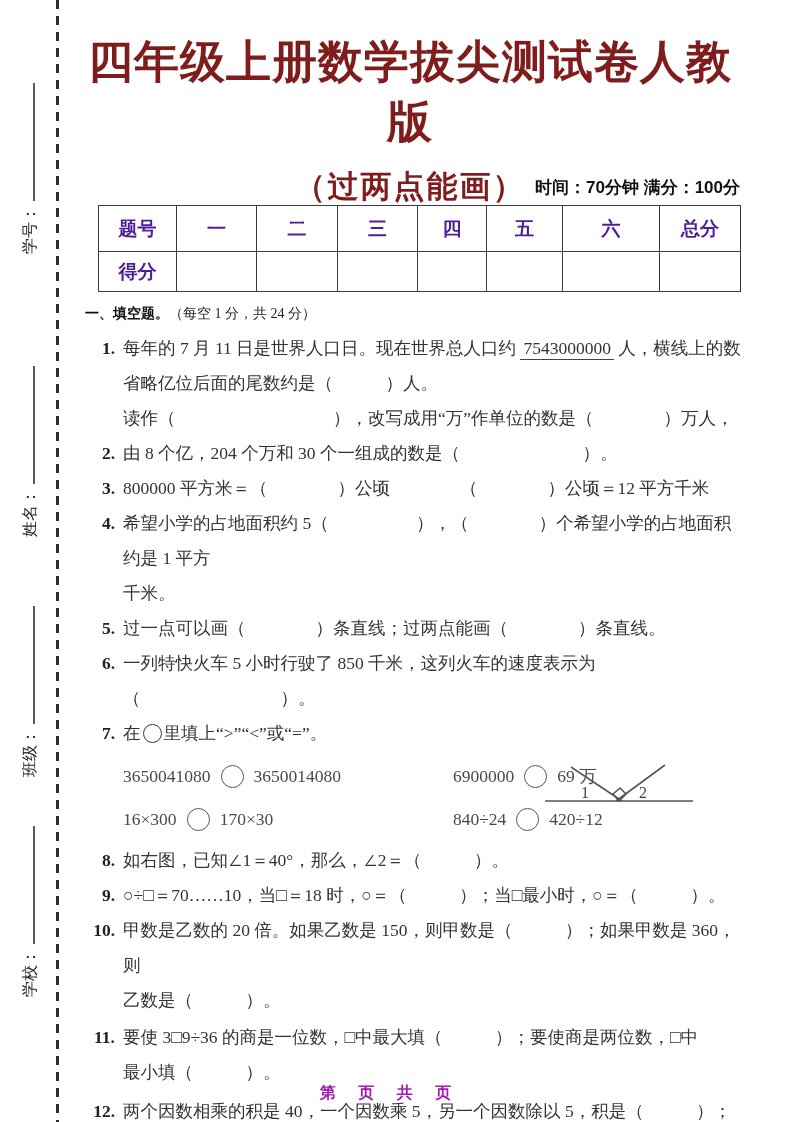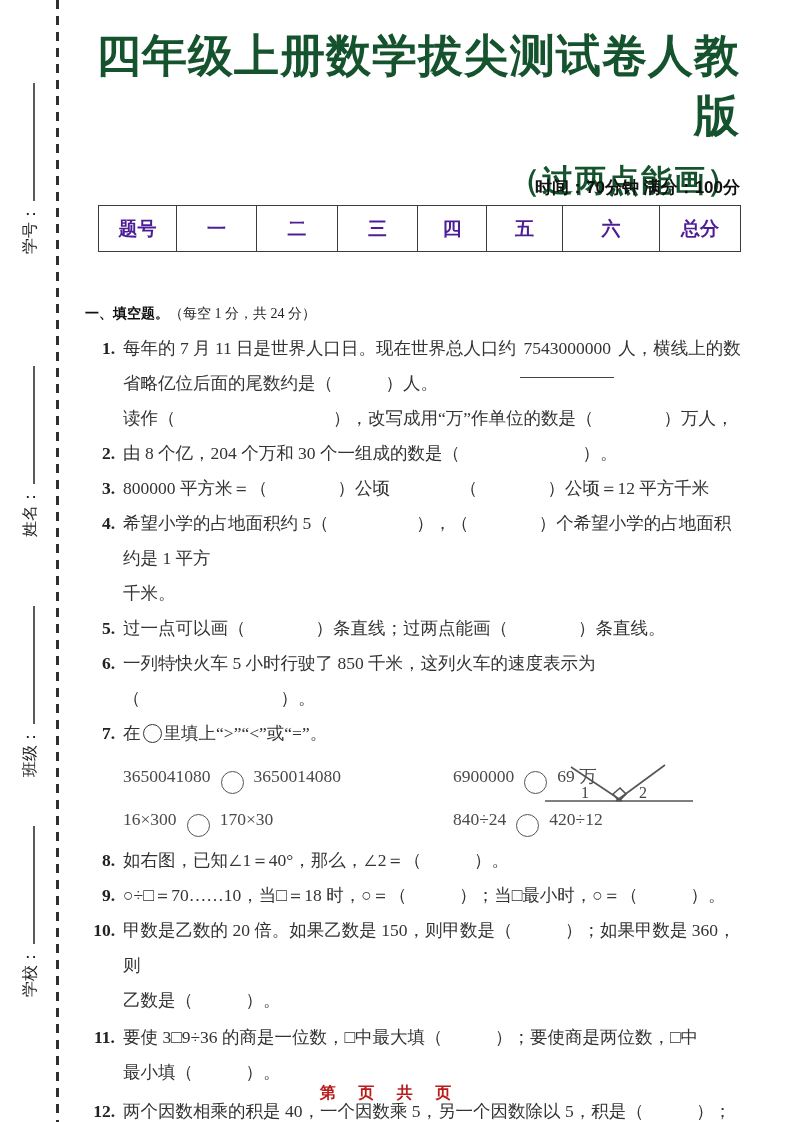--- a/index.html
+++ b/index.html
@@ -16,21 +16,21 @@
   }
   
   .side-group {
     position:absolute; left:20px; white-space:nowrap;
     transform:rotate(-90deg); transform-origin:left top;
     display:flex; align-items:baseline; gap:5px;
     font-size:16px; color:#222;
   }
   .side-line { display:inline-block; width:118px; border-bottom:2px solid #5a5a5a; height:1px; }
   
-  .header { position:absolute; left:80px; top:26px; width:660px; text-align:right; color:#14532d; }
+  .header { position:absolute; left:80px; top:32px; width:660px; text-align:center; color:#7f1d1d; }
   .title { font-family:"Liberation Sans", sans-serif; font-weight:bold; font-size:45px; letter-spacing:1px; }
   .subtitle { margin-top:14px; font-family:"Liberation Sans", sans-serif; font-weight:bold; font-size:31px; letter-spacing:2px; }
   .meta {
     position:absolute; left:80px; top:176px; width:660px; text-align:right;
     font-family:"Liberation Sans", sans-serif; font-weight:600; font-size:17px; color:#111;
   }
   
   .score-table {
     position:absolute; left:98px; top:205px; width:642px;
     border-collapse:collapse; table-layout:fixed; text-align:center;
@@ -43,39 +43,39 @@
   .content {
     position:absolute; left:85px; top:296px; width:660px;
     font-size:17.5px; line-height:35px; color:#333;
   }
   .section-title { font-size:14px; color:#111; }
   .section-title .sb { font-family:"Liberation Sans", sans-serif; font-weight:bold; }
   .section-title .sr { font-weight:normal; color:#222; }
   .q { display:flex; align-items:flex-start; }
   .qno { flex:none; width:38px; text-align:right; padding-right:8px; font-weight:bold; color:#222; }
   .qbody { flex:1; min-width:0; }
-  .u-num { border-bottom:1.5px solid #444; padding:0 3px 19px 3px; }
+  .u-num { border-bottom:1.5px solid #444; padding:0 3px 1px 3px; }
   .circle-inline {
     display:inline-block; width:19px; height:19px; border:1.5px solid #333;
     border-radius:50%; vertical-align:-4px; margin:0 2px;
   }
   .cmp-row { display:flex; margin-top:8px; color:#4a4a4a; }
-  .cmp-cell { display:flex; align-items:flex-end; gap:10px; }
+  .cmp-cell { display:flex; align-items:center; gap:10px; }
   .cmp-left { width:330px; flex:none; }
   .cmp-circle { display:inline-block; width:23px; height:23px; border:1.6px solid #555; border-radius:50%; flex:none; }
   .mt6 { margin-top:6px; } .mt4 { margin-top:4px; } .mt2 { margin-top:2px; }
   
   .angle-diagram { position:absolute; left:543px; top:763px; }
   .angle-diagram line, .angle-diagram path { stroke:#555; stroke-width:1.6; fill:none; }
   .angle-diagram text { font-family:"Liberation Serif", serif; font-size:16px; fill:#444; }
   
   .footer {
     position:absolute; left:60px; top:1083px; width:660px; text-align:center;
     font-family:"Liberation Sans", sans-serif; font-weight:bold; font-size:16px;
-    letter-spacing:9px; color:#b91c1c;
+    letter-spacing:9px; color:#a21caf;
   }
 </style>
 </head>
 <body>
 
 <div class="page">
 
   <div class="fold-line"></div>
 
   <div class="side-group" style="top:254px">
@@ -116,20 +116,30 @@
         <tr class="hrow">
       <td>题号</td>
       <td>一</td>
       <td>二</td>
       <td>三</td>
       <td>四</td>
       <td>五</td>
       <td>六</td>
       <td>总分</td>
     </tr>
+    <tr class="srow">
+      <td>得分</td>
+      <td></td>
+      <td></td>
+      <td></td>
+      <td></td>
+      <td></td>
+      <td></td>
+      <td></td>
+    </tr>
   </tbody>
     </table>
 
   <div class="content">
 
     <div class="section-title">
       <span class="sb">一、填空题。</span><span class="sr">（每空 1 分，共 24 分）</span>
     </div>
 
     <div class="q">

